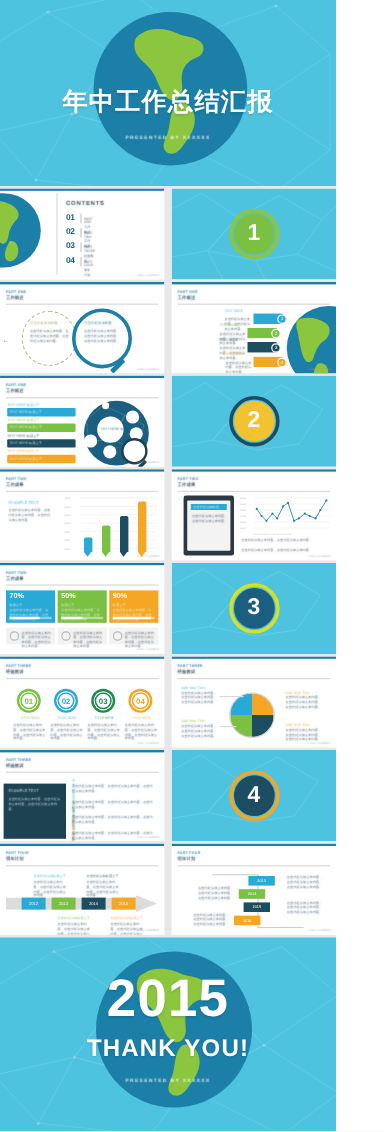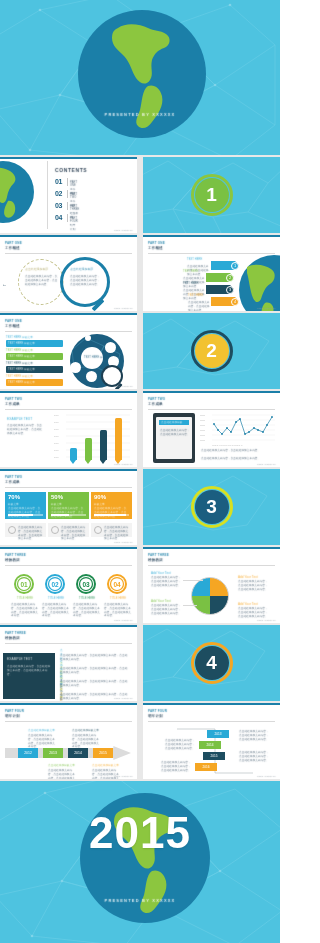--- a/index.html
+++ b/index.html
@@ -94,20 +94,22 @@
       <div class="globe" style="inset:0;"></div>
       <svg viewBox="0 0 128 128" style="position:absolute;inset:0;">
         <path fill="#8cc63f" d="M40 18 C48 12,62 14,70 18 C76 21,82 20,88 24
           C94 28,92 36,86 38 C80 40,76 44,74 50 C72 58,76 64,72 70
           C68 76,62 74,58 68 C54 62,52 52,46 46 C40 40,34 36,34 28 C34 22,36 20,40 18 Z"></path>
         <path fill="#8cc63f" d="M70 76 C76 74,82 78,84 86 C86 96,80 104,74 112
           C70 118,64 120,60 116 C56 112,60 106,62 100 C64 92,64 80,70 76 Z"></path>
       </svg>
     </div>
 
+    <div class="t201x" style="top:74px;font-size:21px;line-height:24px;letter-spacing:1px;
+                text-shadow:0 1px 2px rgba(0,0,0,.12);">年中工作总结汇报</div>
     <div class="t201x blur lt" style="top:112px;font-size:4px;letter-spacing:1.2px;color:transparent;">PRESENTED BY XXXXXX</div>
   </div>
 
   <div class="slide half" style="left:0;top:157px;">
     <div class="topbar"></div>
 
     <div style="position:absolute;left:-28px;top:4px;width:62px;height:62px;">
       <div class="globe" style="inset:0;"></div>
       <svg viewBox="0 0 62 62" style="position:absolute;inset:0;">
         <path fill="#8cc63f" d="M18 8 C24 5,33 7,38 10 C43 13,45 18,42 22
@@ -710,16 +712,18 @@
         <path fill="#8cc63f" d="M40 18 C48 12,62 14,70 18 C76 21,84 20,90 25
           C96 30,93 38,87 40 C81 42,77 46,75 52 C73 60,77 66,73 72
           C69 78,63 76,59 70 C55 64,53 54,47 48 C41 42,34 37,34 29 C34 23,36 20,40 18 Z"></path>
         <path fill="#8cc63f" d="M72 78 C78 76,84 80,86 88 C88 98,82 106,76 114
           C72 120,66 122,62 118 C58 114,62 108,64 102 C66 94,66 82,72 78 Z"></path>
       </svg>
     </div>
 
     <div class="t201x" style="top:30px;font-size:44px;line-height:44px;letter-spacing:1px;
                 text-shadow:0 1px 2px rgba(0,0,0,.12);">2015</div>
+    <div class="t201x" style="top:82px;font-size:20px;line-height:22px;letter-spacing:1px;
+                text-shadow:0 1px 2px rgba(0,0,0,.12);">THANK YOU!</div>
     <div class="t201x blur lt" style="top:117px;font-size:4px;letter-spacing:1.2px;color:transparent;">PRESENTED BY XXXXXX</div>
   </div>
 
 </div>
 
 </body></html>

